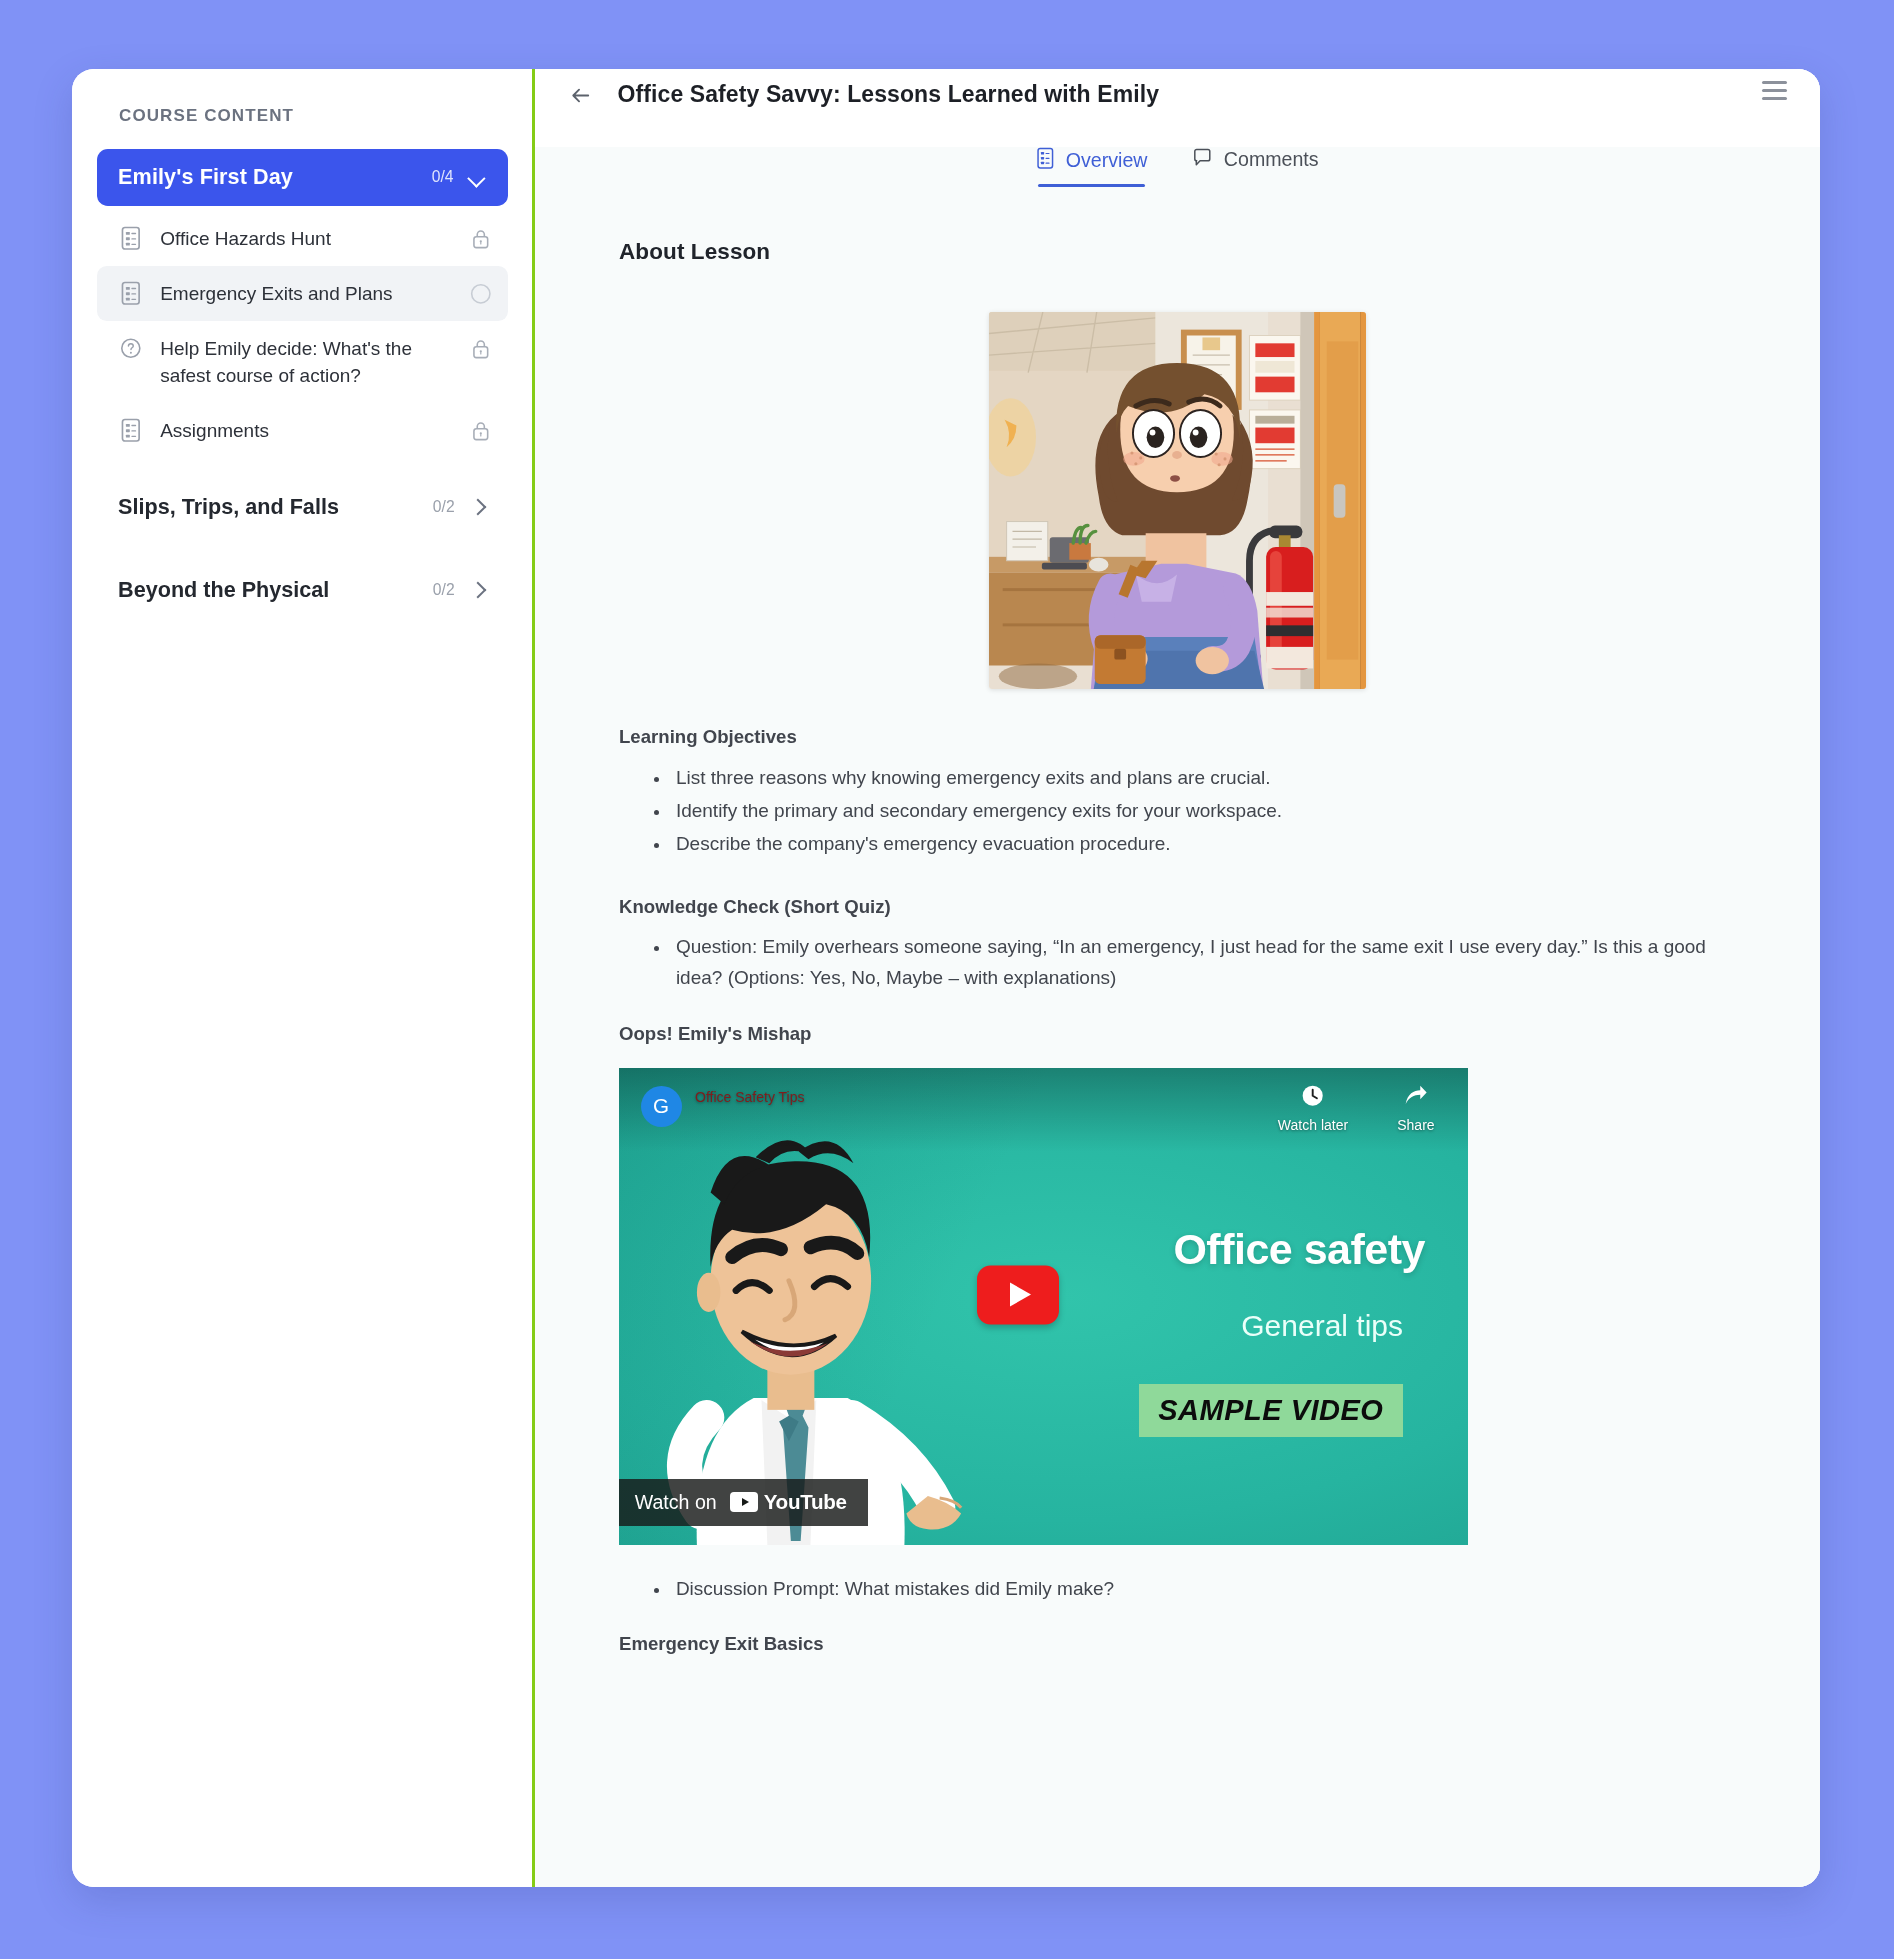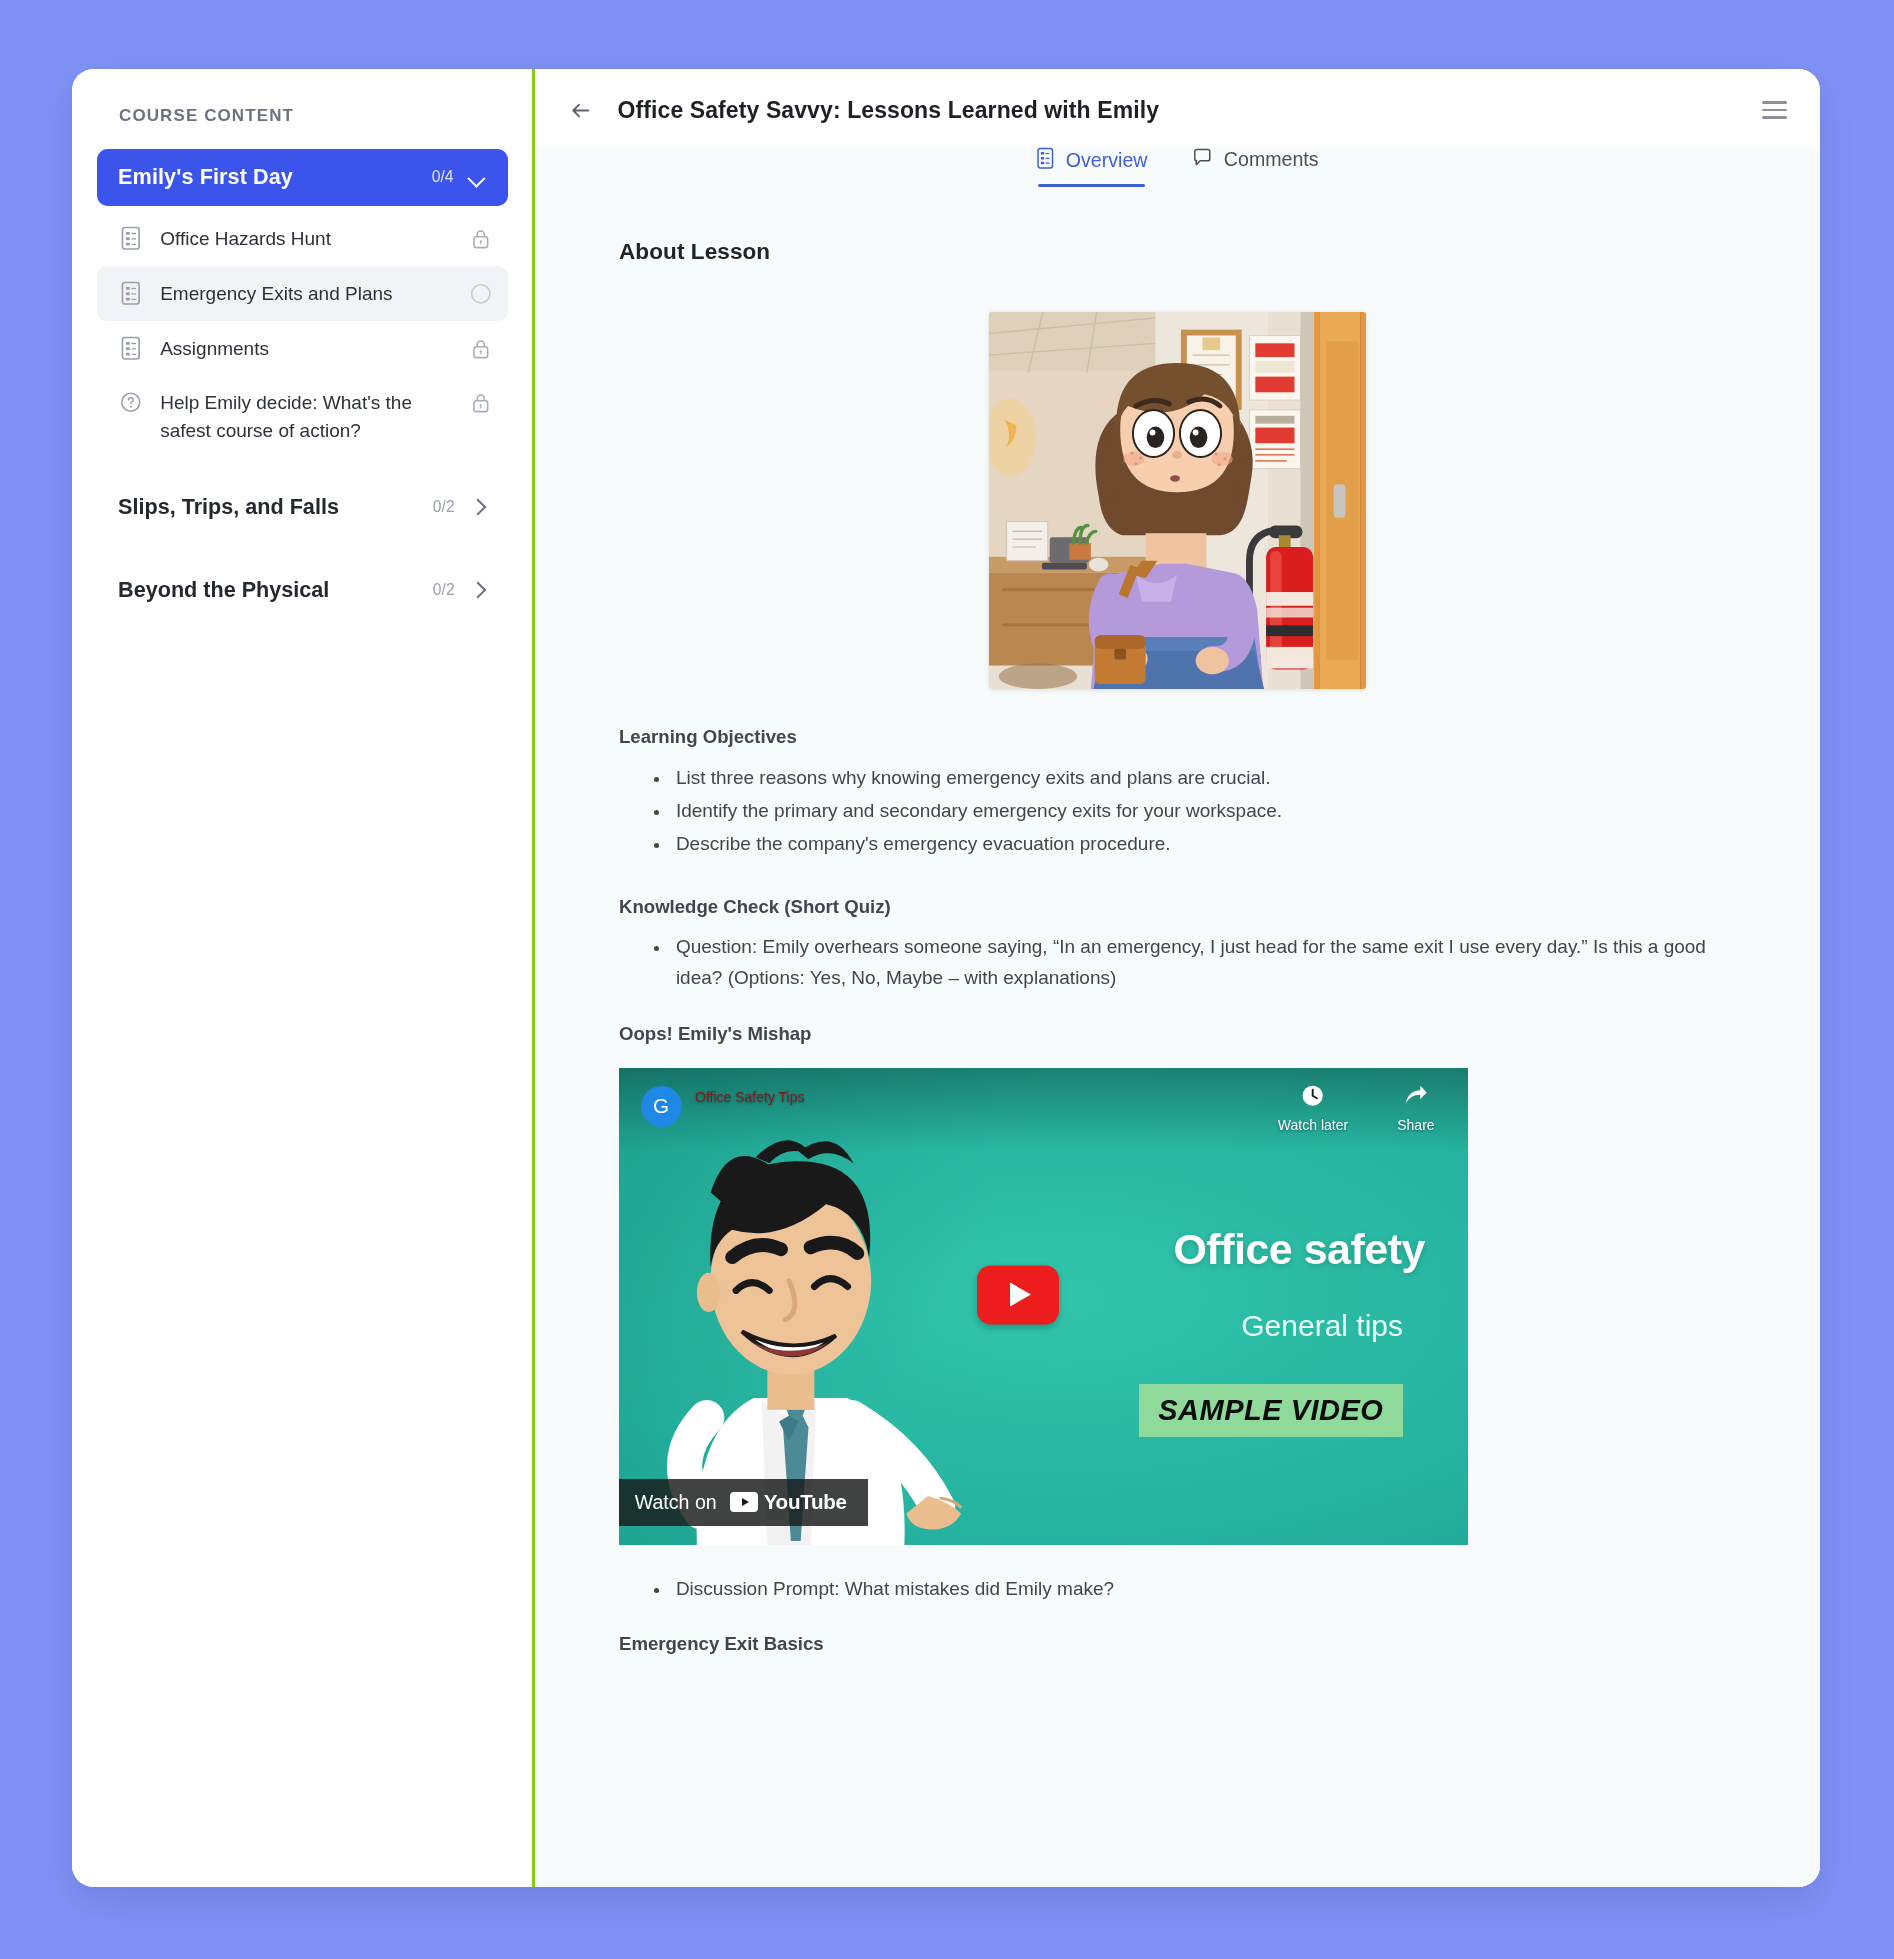--- a/index.html
+++ b/index.html
@@ -132,22 +132,22 @@
     display: flex;
     flex-direction: column;
     background: #f8fbfb;
     min-width: 0;
   }
   .main-header {
     height: 78px;
     flex: 0 0 78px;
     background: #ffffff;
     display: flex;
-    align-items: center;
-    padding: 4px 33px 0 31px;
+    align-items: flex-start;
+    padding: 12px 33px 0 31px;
   }
   .back-arrow {
     width: 29px; height: 29px;
     margin-right: 22.5px;
     cursor: pointer;
     flex: 0 0 29px;
   }
   .lesson-title {
     font-size: 23px;
     font-weight: 700;
@@ -402,49 +402,49 @@
         <span class="rightico">
           <svg viewBox="0 0 22 22" width="21.6" height="21.6" fill="none">
             <circle cx="11" cy="11" r="9.3" stroke="#c7ccd4" stroke-width="1.6"></circle>
           </svg>
         </span>
       </div>
 
       <div class="lesson">
         <span class="doc-ico">
           <svg viewBox="0 0 22 25" width="21.6" height="24.5" fill="none">
+            <circle cx="11" cy="12.5" r="9.2" stroke="#9aa0ab" stroke-width="1.6"></circle>
+            <path d="M8.6 10.2c0-1.4 1.1-2.4 2.5-2.4s2.4 1 2.4 2.3c0 1.9-2.3 1.9-2.3 3.6" stroke="#9aa0ab" stroke-width="1.5" stroke-linecap="round"></path>
+            <circle cx="11.1" cy="17" r="1" fill="#9aa0ab"></circle>
+          </svg>
+        </span>
+        <span class="ltext">Help Emily decide: What's the safest course of action?</span>
+        <span class="rightico">
+          <svg viewBox="0 0 22 22" width="21.6" height="21.6" fill="none">
+            <rect x="4" y="9" width="14" height="11" rx="2.4" stroke="#a7adb7" stroke-width="1.6"></rect>
+            <path d="M7.4 9V6.6a3.6 3.6 0 0 1 7.2 0V9" stroke="#a7adb7" stroke-width="1.6"></path>
+            <circle cx="11" cy="13.6" r="1.15" fill="#a7adb7"></circle>
+            <rect x="10.4" y="14.2" width="1.2" height="2.6" rx=".6" fill="#a7adb7"></rect>
+          </svg>
+        </span>
+      </div>
+
+      <div class="lesson">
+        <span class="doc-ico">
+          <svg viewBox="0 0 22 25" width="21.6" height="24.5" fill="none">
             <rect x="2.5" y="1.5" width="17" height="22" rx="2.5" stroke="#9aa0ab" stroke-width="1.7"></rect>
             <rect x="6" y="6" width="4" height="3" rx=".6" fill="#9aa0ab"></rect>
             <rect x="11.5" y="7" width="5" height="1.4" rx=".7" fill="#9aa0ab"></rect>
             <rect x="6" y="11.5" width="4" height="3" rx=".6" fill="#9aa0ab"></rect>
             <rect x="11.5" y="12.5" width="5" height="1.4" rx=".7" fill="#9aa0ab"></rect>
             <rect x="6" y="17" width="4" height="3" rx=".6" fill="#9aa0ab"></rect>
             <rect x="11.5" y="18" width="5" height="1.4" rx=".7" fill="#9aa0ab"></rect>
           </svg>
         </span>
         <span class="ltext">Assignments</span>
-        <span class="rightico">
-          <svg viewBox="0 0 22 22" width="21.6" height="21.6" fill="none">
-            <rect x="4" y="9" width="14" height="11" rx="2.4" stroke="#a7adb7" stroke-width="1.6"></rect>
-            <path d="M7.4 9V6.6a3.6 3.6 0 0 1 7.2 0V9" stroke="#a7adb7" stroke-width="1.6"></path>
-            <circle cx="11" cy="13.6" r="1.15" fill="#a7adb7"></circle>
-            <rect x="10.4" y="14.2" width="1.2" height="2.6" rx=".6" fill="#a7adb7"></rect>
-          </svg>
-        </span>
-      </div>
-
-      <div class="lesson">
-        <span class="doc-ico">
-          <svg viewBox="0 0 22 25" width="21.6" height="24.5" fill="none">
-            <circle cx="11" cy="12.5" r="9.2" stroke="#9aa0ab" stroke-width="1.6"></circle>
-            <path d="M8.6 10.2c0-1.4 1.1-2.4 2.5-2.4s2.4 1 2.4 2.3c0 1.9-2.3 1.9-2.3 3.6" stroke="#9aa0ab" stroke-width="1.5" stroke-linecap="round"></path>
-            <circle cx="11.1" cy="17" r="1" fill="#9aa0ab"></circle>
-          </svg>
-        </span>
-        <span class="ltext">Help Emily decide: What's the safest course of action?</span>
         <span class="rightico">
           <svg viewBox="0 0 22 22" width="21.6" height="21.6" fill="none">
             <rect x="4" y="9" width="14" height="11" rx="2.4" stroke="#a7adb7" stroke-width="1.6"></rect>
             <path d="M7.4 9V6.6a3.6 3.6 0 0 1 7.2 0V9" stroke="#a7adb7" stroke-width="1.6"></path>
             <circle cx="11" cy="13.6" r="1.15" fill="#a7adb7"></circle>
             <rect x="10.4" y="14.2" width="1.2" height="2.6" rx=".6" fill="#a7adb7"></rect>
           </svg>
         </span>
       </div>
     </div>

